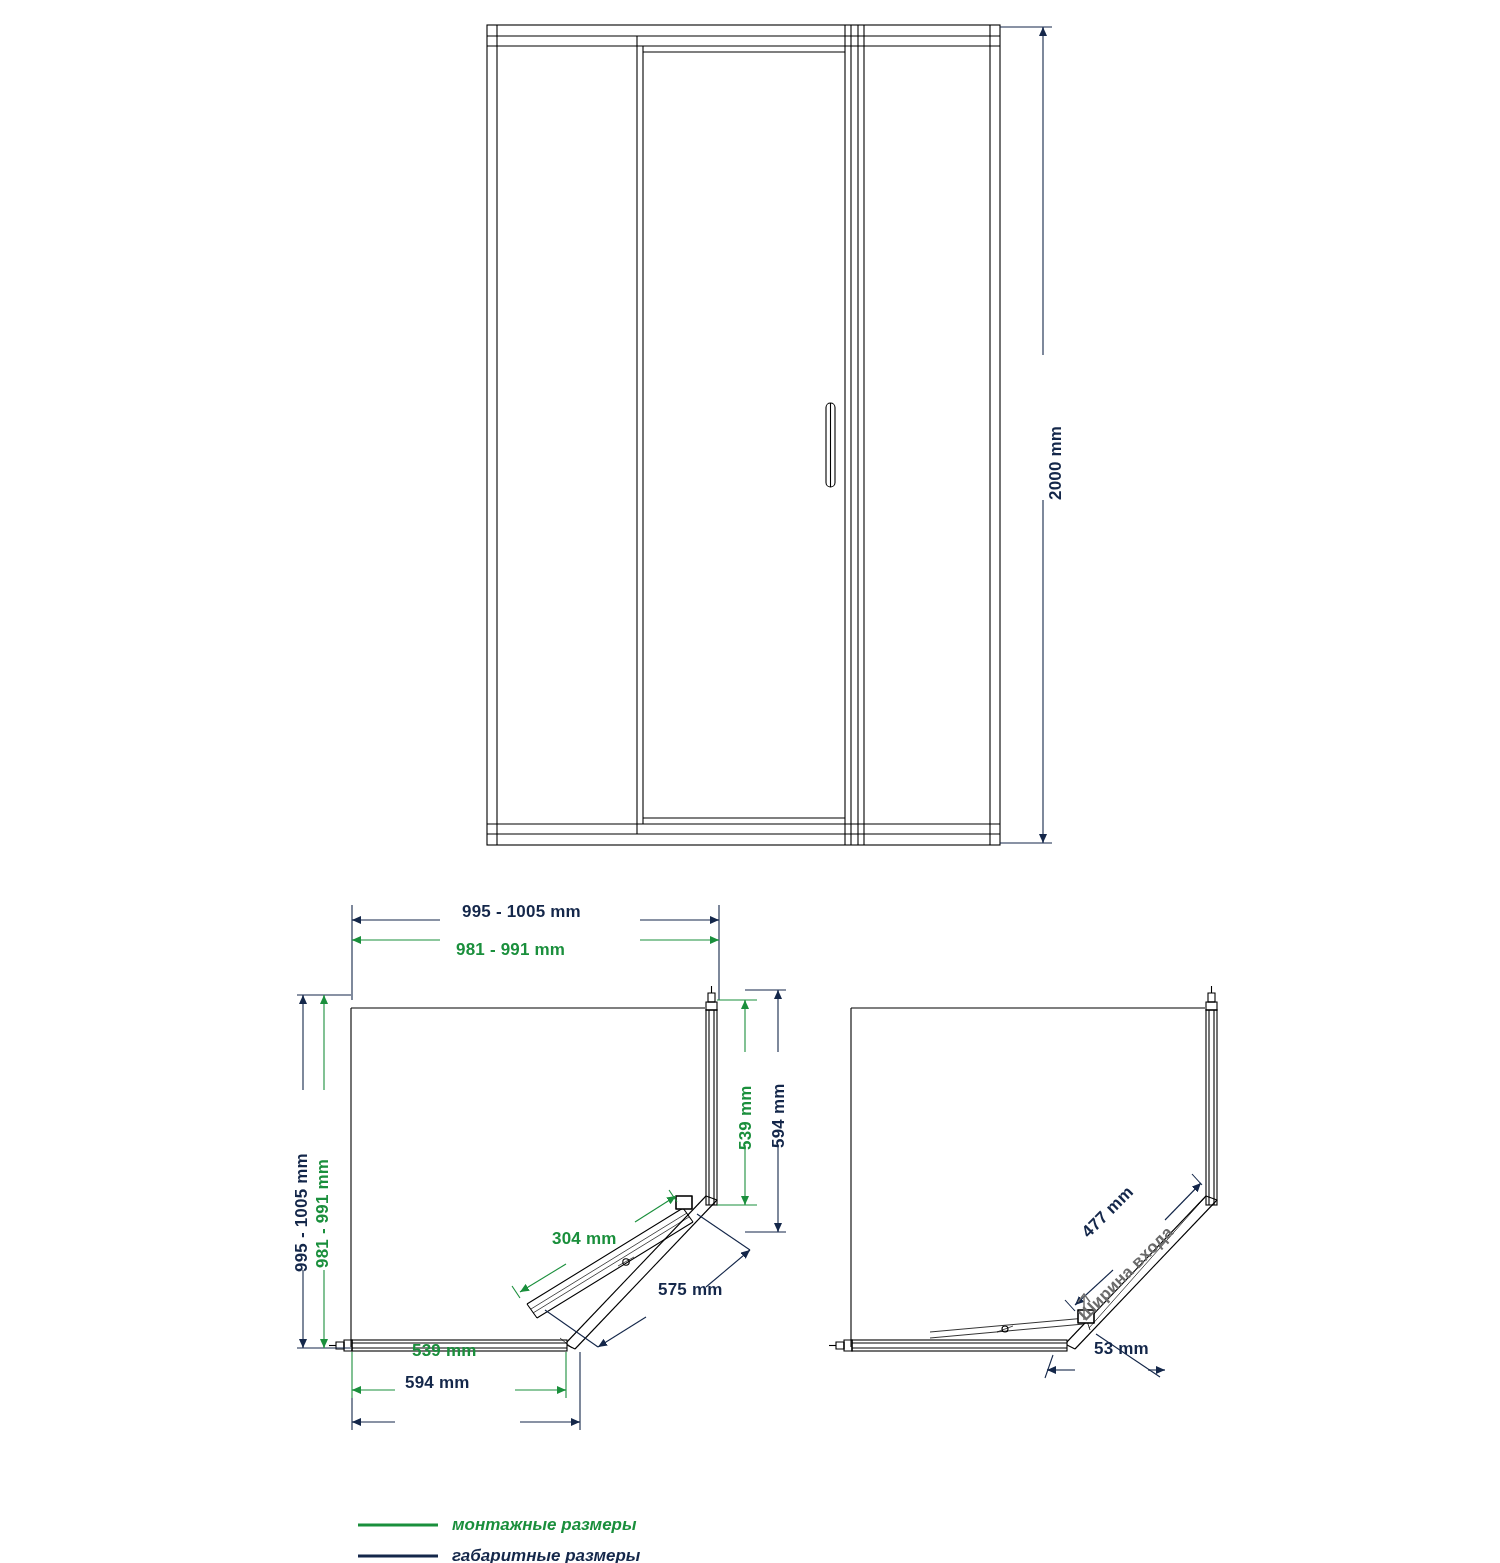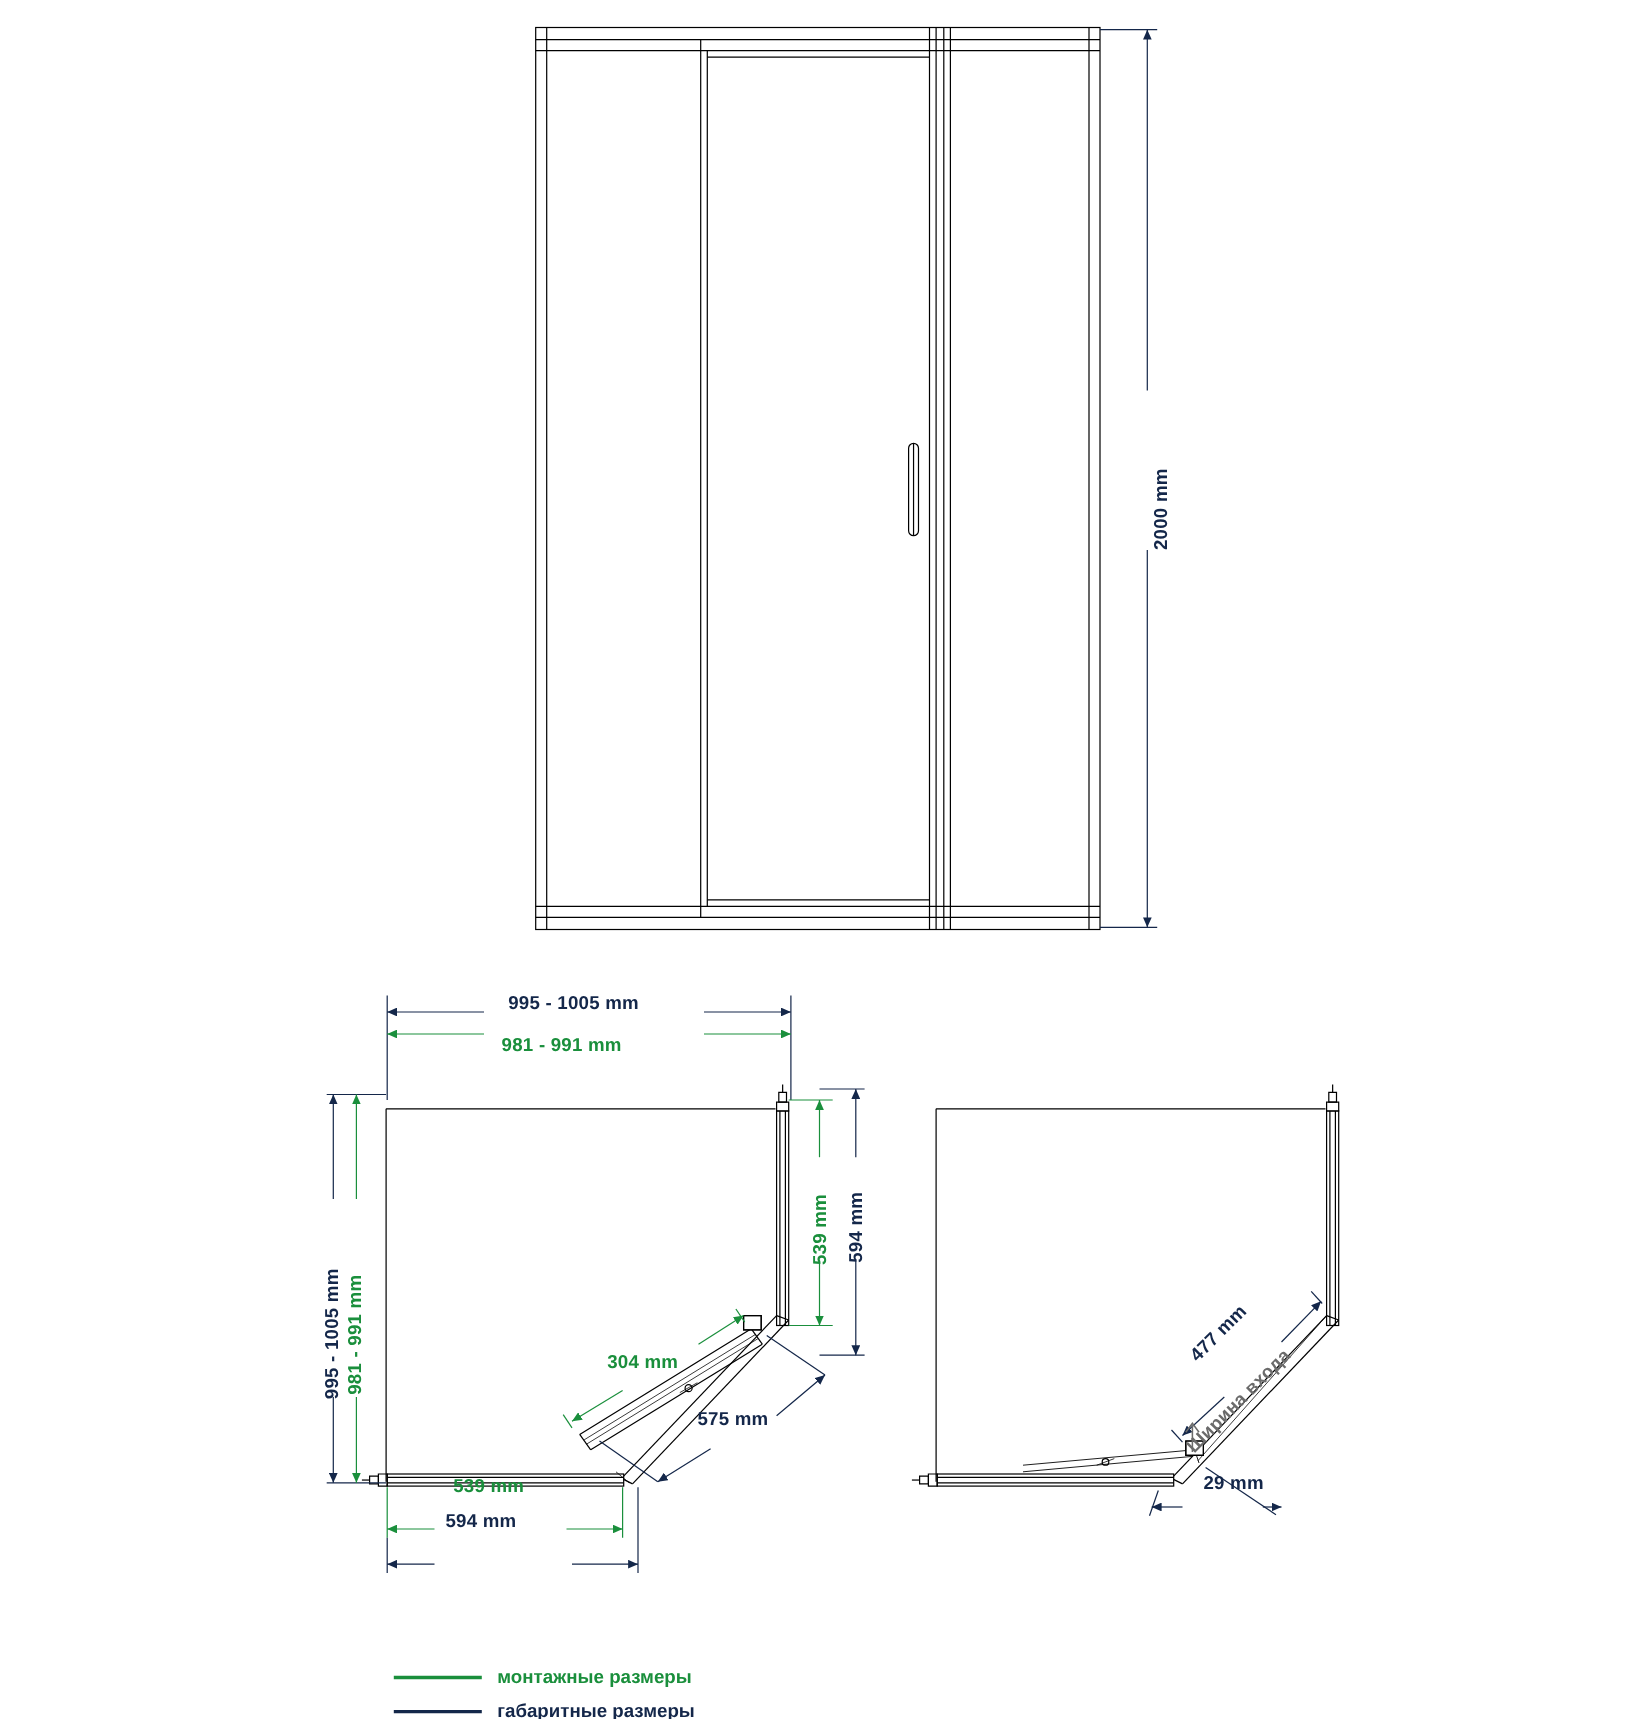--- a/index.html
+++ b/index.html
@@ -40,20 +40,21 @@
   .lbl.grey  { color: #6b6b6b; font-weight: bold; }
   .rot90 {
     transform: rotate(-90deg);
     transform-origin: left top;
   }
   .legend {
     position: absolute;
     font-size: 17px;
     font-weight: bold;
     white-space: nowrap;
+    font-style: italic;
   }
   .legend.green { color: #1a8f3c; }
   .legend.navy  { color: #14274a; }
 </style>
 </head>
 <body>
 
 <div id="stage">
 
   <svg class="drawing" viewBox="0 0 1500 1563">
@@ -290,29 +291,29 @@
   <div class="lbl navy rot90" style="left: 292px; top: 1272px; transform: rotate(-90deg);">995 - 1005 mm</div>
 
   <div class="lbl green rot90" style="left: 313px; top: 1268px; transform: rotate(-90deg);">981 - 991 mm</div>
 
   <div class="lbl green rot90" style="left: 736px; top: 1150px; transform: rotate(-90deg);">539 mm</div>
 
   <div class="lbl navy rot90" style="left: 769px; top: 1148px; transform: rotate(-90deg);">594 mm</div>
 
   <div class="lbl green" style="left:552px; top:1229px;">304 mm</div>
 
-  <div class="lbl navy" style="left:634px; top:1280px;">575 mm</div>
+  <div class="lbl navy" style="left:658px; top:1280px;">575 mm</div>
 
   <div class="lbl green" style="left:412px; top:1341px;">539 mm</div>
 
   <div class="lbl navy" style="left:405px; top:1373px;">594 mm</div>
 
   <div class="lbl navy" style="left:1078px; top:1228px; transform: rotate(-45deg); transform-origin: left top;">477 mm</div>
 
   <div class="lbl grey" style="left:1075px; top:1311px; transform: rotate(-45deg); transform-origin: left top;">Ширина входа</div>
 
-  <div class="lbl navy" style="left:1094px; top:1339px;">29 mm</div>
+  <div class="lbl navy" style="left:1094px; top:1339px;">53 mm</div>
 
   <div class="legend green" style="left:452px; top:1515px;">монтажные размеры</div>
 
   <div class="legend navy" style="left:452px; top:1546px;">габаритные размеры</div>
 
 </div>
 
 </body></html>

